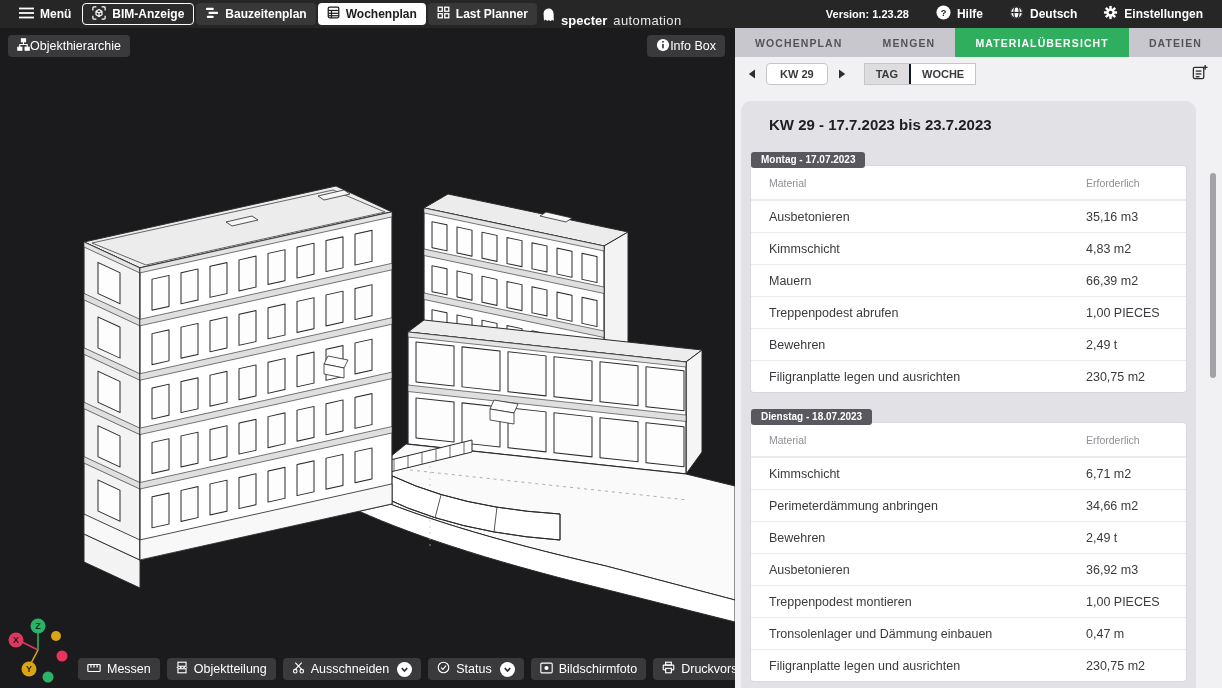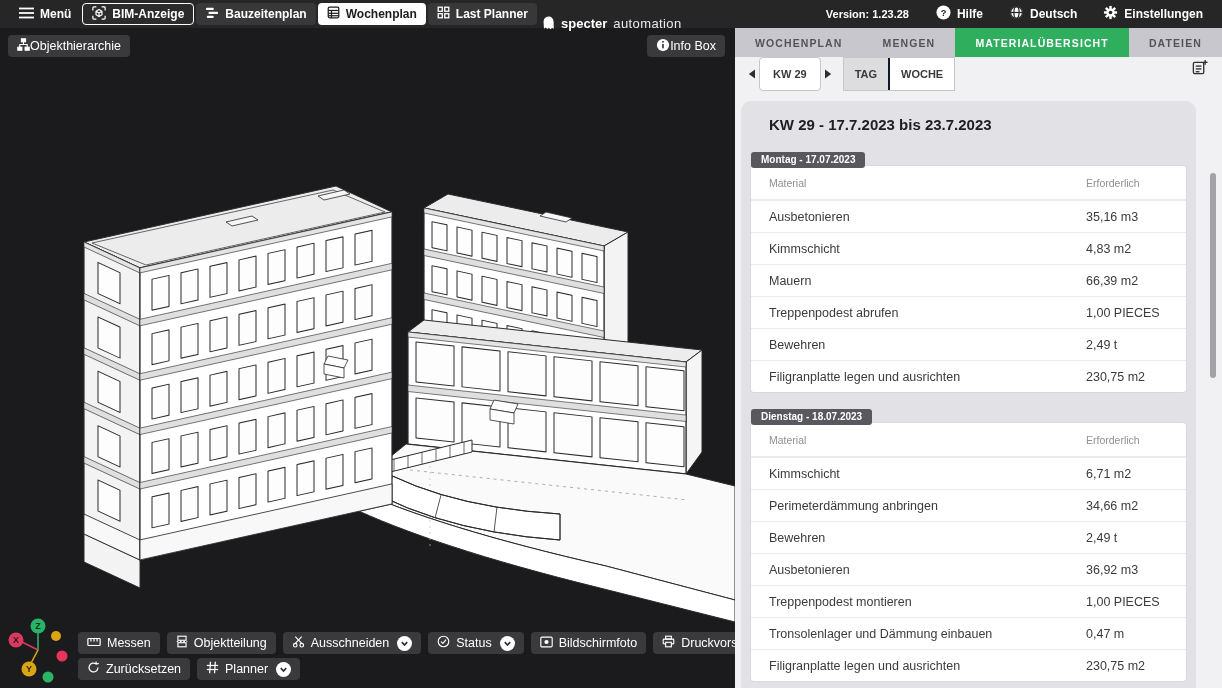--- a/index.html
+++ b/index.html
@@ -8,47 +8,47 @@
   .app { width:1222px; height:688px; display:flex; flex-direction:column; }
 
   
   .topbar { position:relative; height:28px; flex:0 0 28px; background:#262626; display:flex; align-items:center; padding:0 10px; gap:2px; z-index:30; }
   .tb-btn { display:flex; align-items:center; gap:6px; border:none; background:transparent; color:#fff; font-family:inherit; font-size:12px; font-weight:600; height:22px; padding:0 9px; border-radius:4px; cursor:pointer; white-space:nowrap; }
   .tb-btn svg { flex:0 0 auto; }
   .tb-chip { background:#383838; }
   .tb-outline { border:1.5px solid #fff; background:#2b2b2b; }
   .tb-active { background:#fff; color:#1d1d1d; }
   .tb-active svg path, .tb-active svg rect, .tb-active svg line { stroke:#1d1d1d; }
-  .brand { position:absolute; left:542px; top:16px; height:28px; display:flex; align-items:flex-start; gap:6px; color:#fff; }
+  .brand { position:absolute; left:542px; top:0; height:28px; display:flex; align-items:flex-end; gap:6px; color:#fff; }
   .brand .b1 { font-weight:700; font-size:13px; }
   .brand .b2 { font-weight:300; font-size:13px; color:#e8e8e8; letter-spacing:.4px; }
   .tb-right { margin-left:auto; display:flex; align-items:center; gap:8px; }
   .version { color:#fff; font-size:11px; font-weight:700; margin-right:10px; }
 
   
   .main { flex:1; display:flex; height:660px; }
 
   
   .viewport { position:relative; width:735px; flex:0 0 735px; background:#1b1b1d; overflow:hidden; }
   .scene { position:absolute; inset:0; }
   .vp-btn { position:absolute; display:flex; align-items:center; background:#3a3a3c; color:#fff; border:none; border-radius:4px; height:22px; padding:0 9px; font-family:inherit; font-size:12.5px; cursor:pointer; z-index:5; white-space:nowrap; }
   .vp-hier { left:8px; top:7px; }
   .vp-info { right:10px; top:7px; }
-  .tools { position:absolute; left:78px; bottom:8px; z-index:5; display:flex; flex-direction:column; gap:4px; }
+  .tools { position:absolute; left:78px; bottom:8px; z-index:5; display:flex; flex-direction:row; gap:4px; }
   .tool-row { display:flex; gap:7px; }
   .tool-btn { display:flex; align-items:center; gap:6px; background:#3a3a3c; color:#fff; border:none; border-radius:4px; height:22px; padding:0 9px; font-family:inherit; font-size:12.5px; cursor:pointer; white-space:nowrap; }
   .dd { width:15px; height:15px; border-radius:50%; background:#fff; display:flex; align-items:center; justify-content:center; margin-left:2px; }
   .gizmo { position:absolute; left:4px; bottom:2px; z-index:5; }
 
   
   .panel { position:relative; flex:1; background:#f1f0f3; display:flex; flex-direction:column; overflow:hidden; }
   .tabs { height:29px; flex:0 0 29px; background:#c8c7cd; display:flex; }
   .tab { flex:1 1 auto; border:none; background:transparent; font-family:inherit; font-size:10.5px; font-weight:700; letter-spacing:1.1px; color:#54535a; cursor:pointer; padding:0 12px; white-space:nowrap; }
   .tab.active { background:#2fae5e; color:#fff; }
-  .weeknav { height:34px; flex:0 0 34px; display:flex; padding:0 12px 0 10px; background:#f1f0f3; }
+  .weeknav { height:34px; flex:0 0 34px; display:flex; align-items:center; padding:0 12px 0 10px; gap:7px; background:#f1f0f3; }
   .wk-arrow { border:none; background:transparent; cursor:pointer; display:flex; align-items:center; padding:3px; }
   .wk-box { background:#fff; border:1px solid #c6c6c9; border-radius:4px; font-family:inherit; font-size:11px; font-weight:700; color:#3a3a3e; padding:4px 13px; cursor:pointer; }
   .toggle { display:flex; border:1px solid #c6c6c9; border-radius:0; overflow:hidden; margin-left:8px; background:#fff; }
   .seg { border:none; background:#fff; font-family:inherit; font-size:11px; font-weight:700; color:#3a3a3e; padding:4px 11px; cursor:pointer; }
   .seg.sel { background:#dddddf; }
   .seg + .seg { border-left:2px solid #0f172a; }
   .wk-export { margin-left:auto; border:none; background:transparent; cursor:pointer; display:flex; padding:2px; }
   .panel-content { flex:1; padding:10px 26px 0 6px; overflow:hidden; }
   .card { background:#e2e1e6; border-radius:10px 10px 0 0; height:100%; padding:14px 10px 10px 10px; }
   .card-header { font-size:15px; font-weight:700; color:#202022; margin:0 0 0 18px; line-height:20px; }

